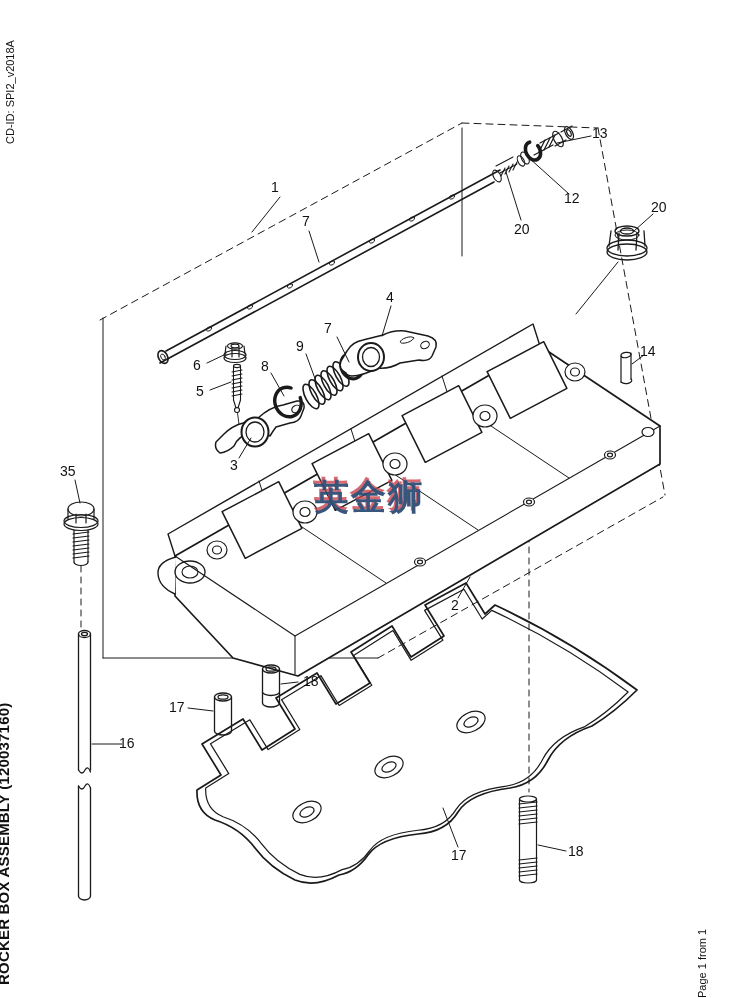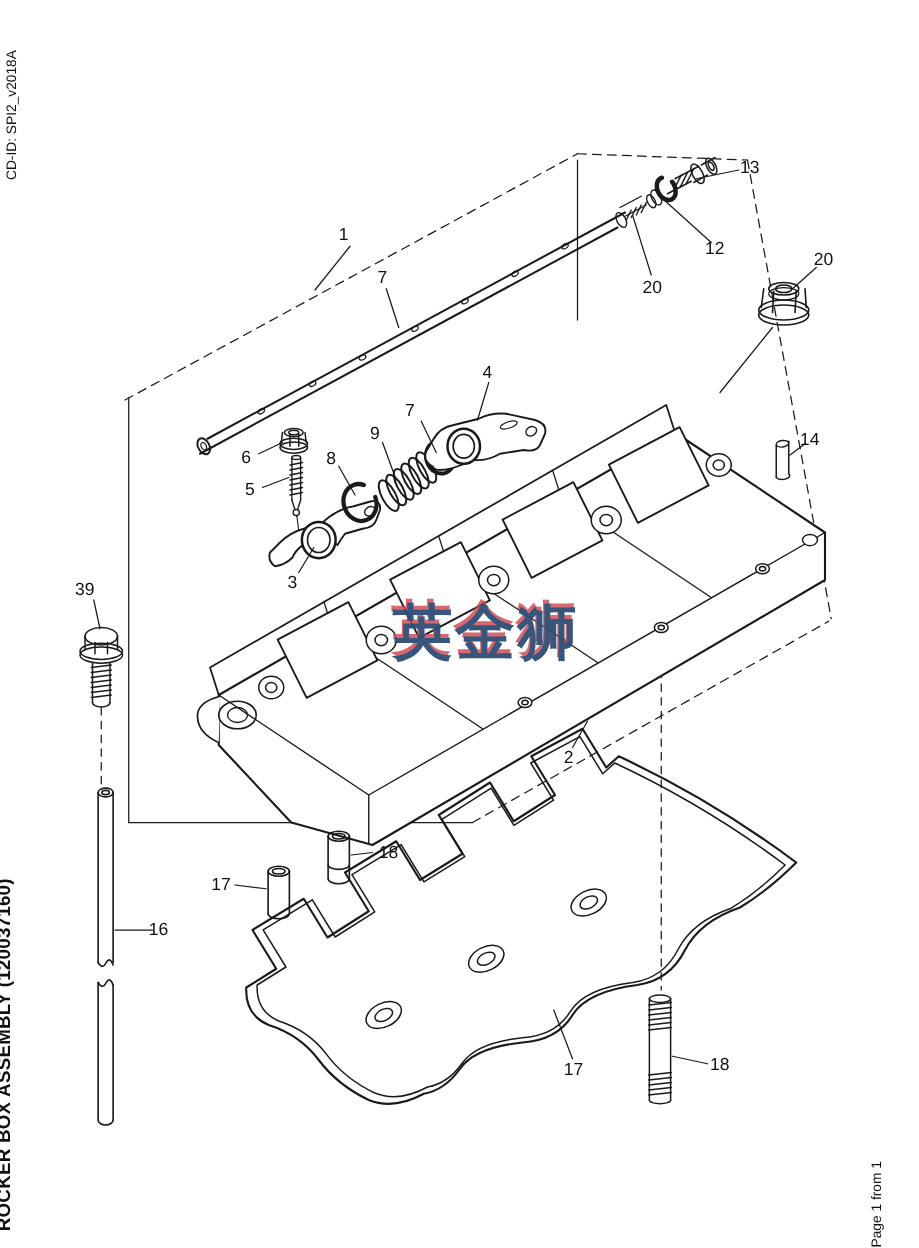--- a/index.html
+++ b/index.html
@@ -6,21 +6,21 @@
   #canvas{position:relative;width:735px;height:998px;background:#fff;overflow:hidden;
           font-family:"Liberation Sans",sans-serif;}
   svg.art{position:absolute;left:0;top:0;}
   .callout{position:absolute;font-size:14px;color:#111;line-height:1;
            font-family:"Liberation Sans",sans-serif;}
   .vtext{position:absolute;white-space:nowrap;transform:rotate(-90deg);
          transform-origin:left bottom;color:#111;}
   #assembly-title{left:12px;top:968px;font-size:15px;font-weight:bold;letter-spacing:.2px;}
   #cd-id{left:16px;top:132px;font-size:11px;}
   #page-indicator{left:708px;top:986px;font-size:11px;}
-  #watermark{position:absolute;left:314px;top:474px;font-size:48px;font-weight:bold;
+  #watermark{position:absolute;left:314px;top:474px;font-size:35px;font-weight:bold;
              letter-spacing:2px;color:#2e4d74;opacity:.95;
              text-shadow:-1px -3px 0 rgba(204,68,80,.85);
              font-family:"DejaVu Sans",sans-serif;}
   line,path,ellipse,polygon{vector-effect:non-scaling-stroke;}
 </style>
 </head>
 <body>
 
 <div id="canvas">
 
@@ -342,19 +342,19 @@
 <div class="callout" style="left:514px;top:222px">20</div>
 <div class="callout" style="left:564px;top:191px">12</div>
 <div class="callout" style="left:592px;top:126px">13</div>
 <div class="callout" style="left:640px;top:344px">14</div>
 <div class="callout" style="left:451px;top:848px">17</div>
 <div class="callout" style="left:119px;top:736px">16</div>
 <div class="callout" style="left:169px;top:700px">17</div>
 <div class="callout" style="left:303px;top:674px">18</div>
 <div class="callout" style="left:568px;top:844px">18</div>
 <div class="callout" style="left:651px;top:200px">20</div>
-<div class="callout" style="left:60px;top:464px">39</div>
+<div class="callout" style="left:60px;top:464px">35</div>
 
 <div class="vtext" id="assembly-title">ROCKER BOX ASSEMBLY (120037160)</div>
 <div class="vtext" id="cd-id">CD-ID: SPI2_v2018A</div>
 <div class="vtext" id="page-indicator">Page 1 from 1</div>
 
 </div>
 
 </body></html>

